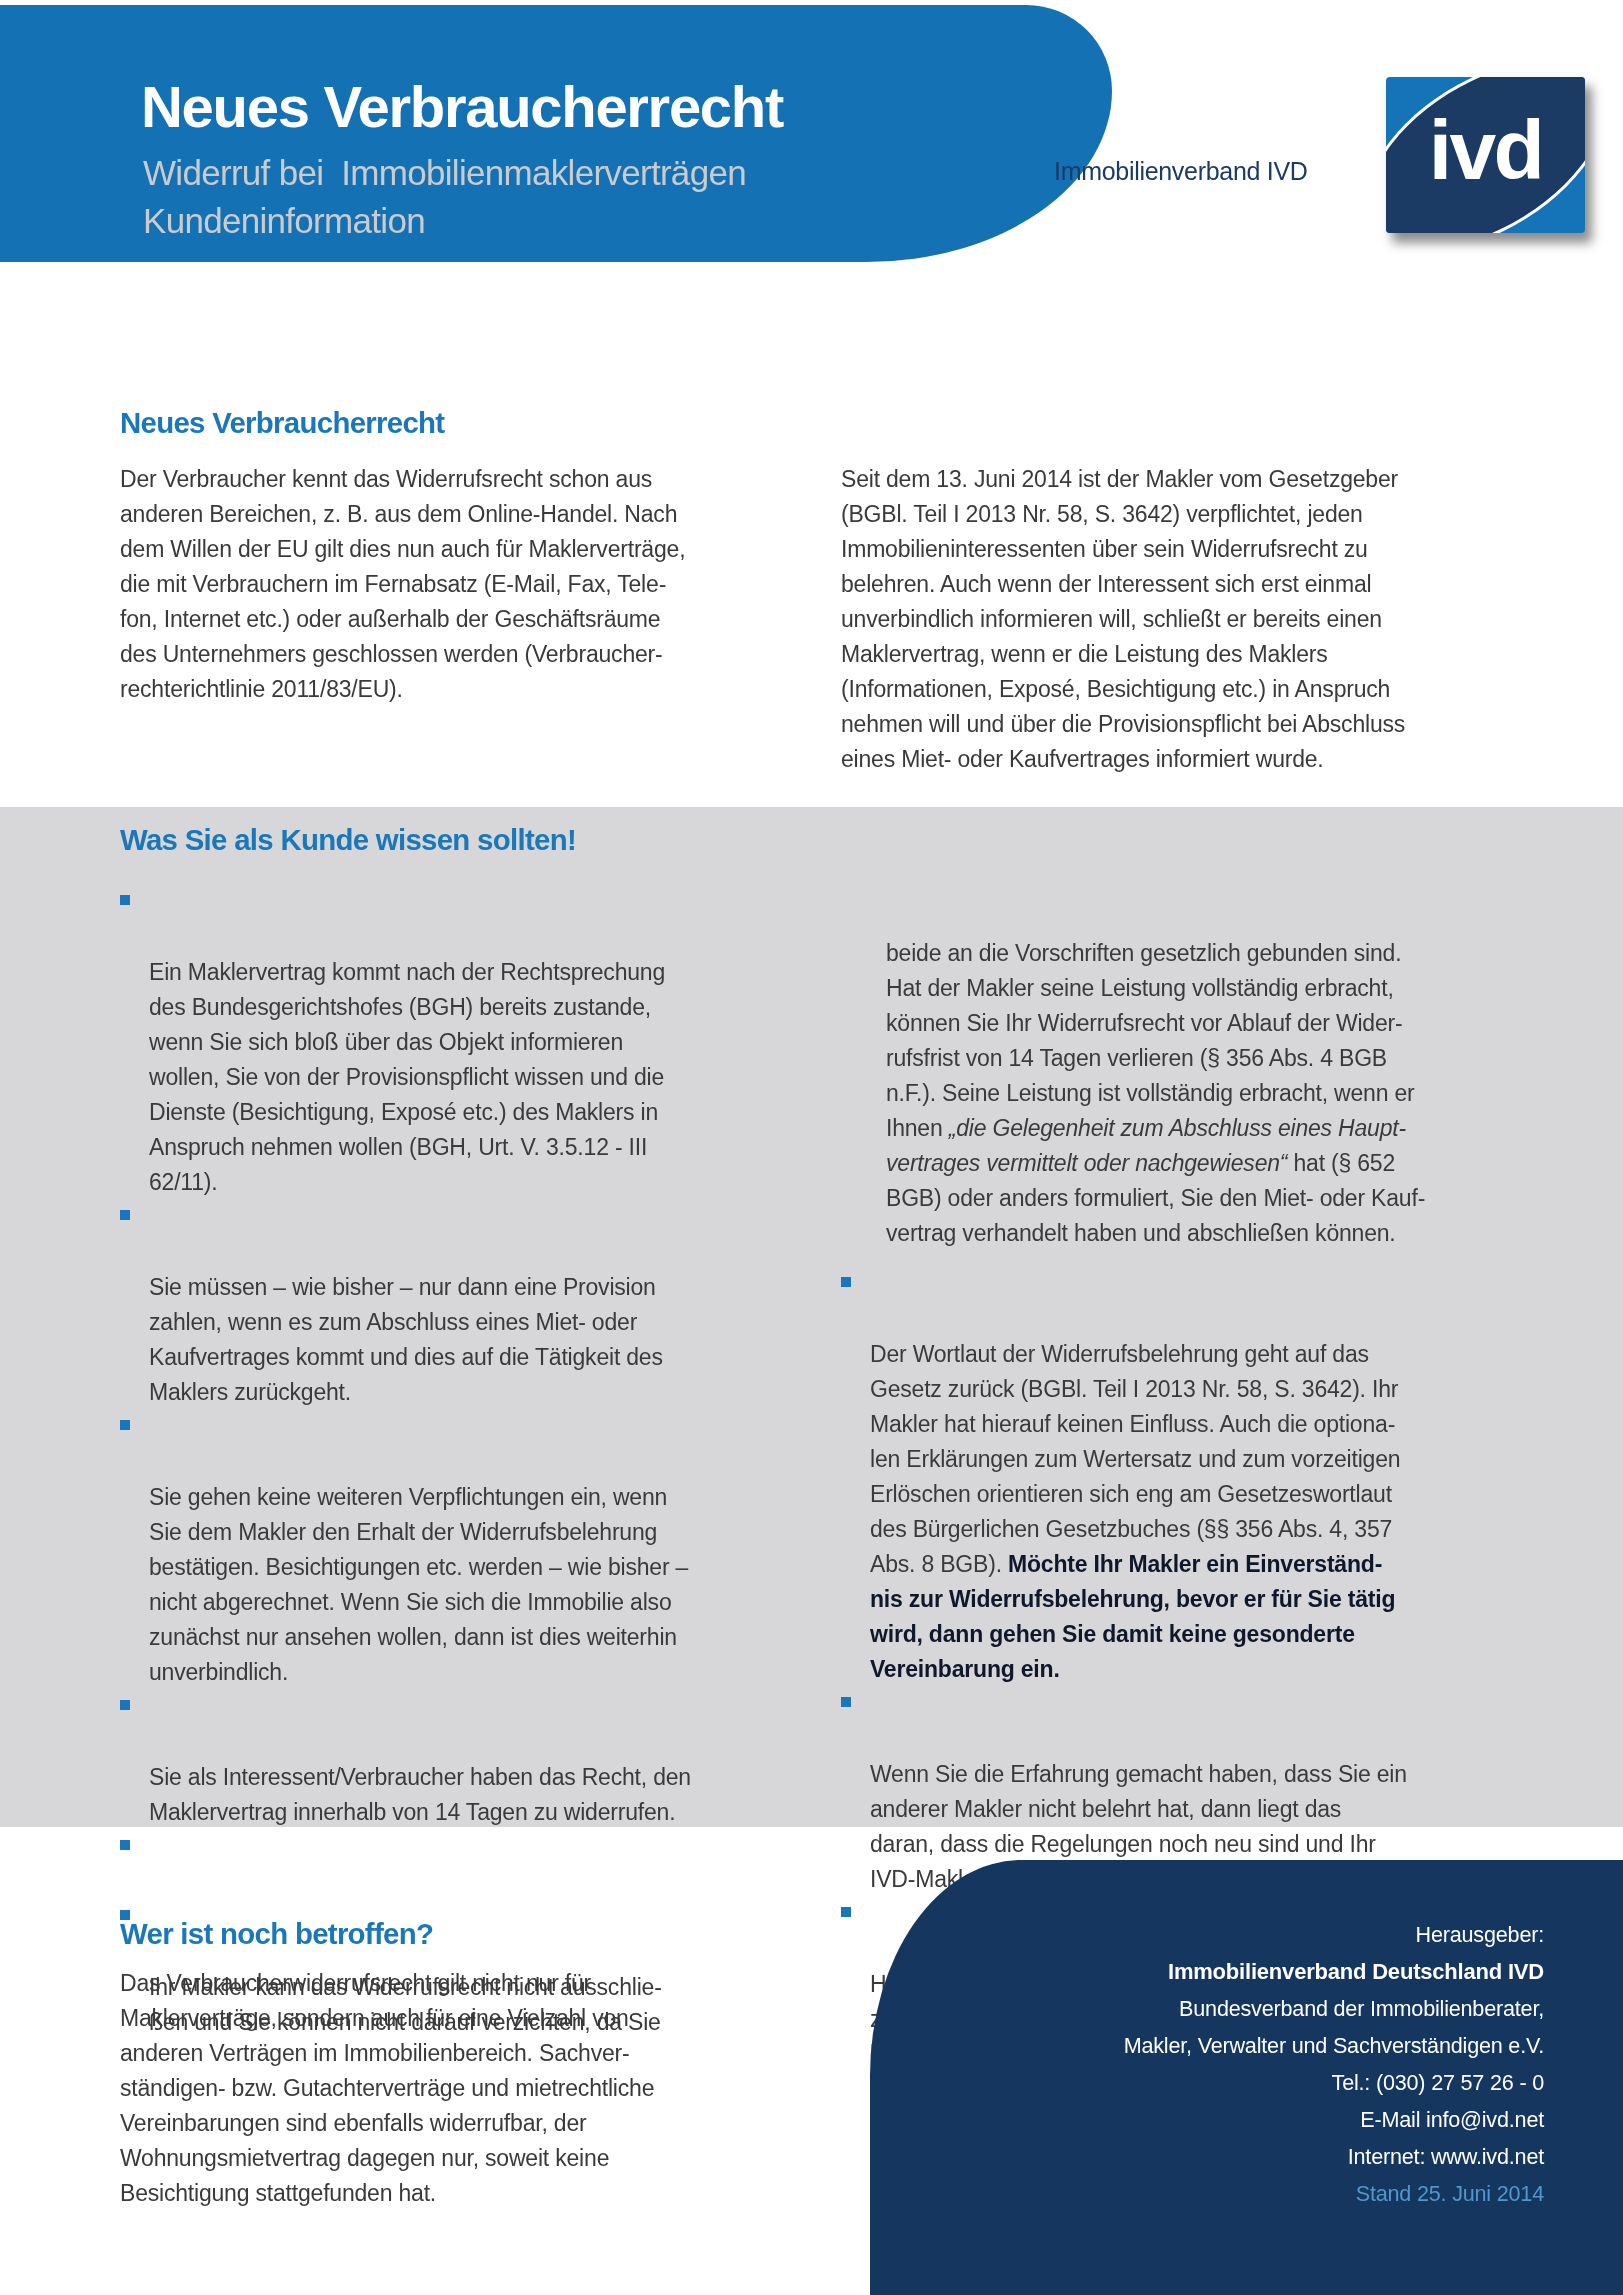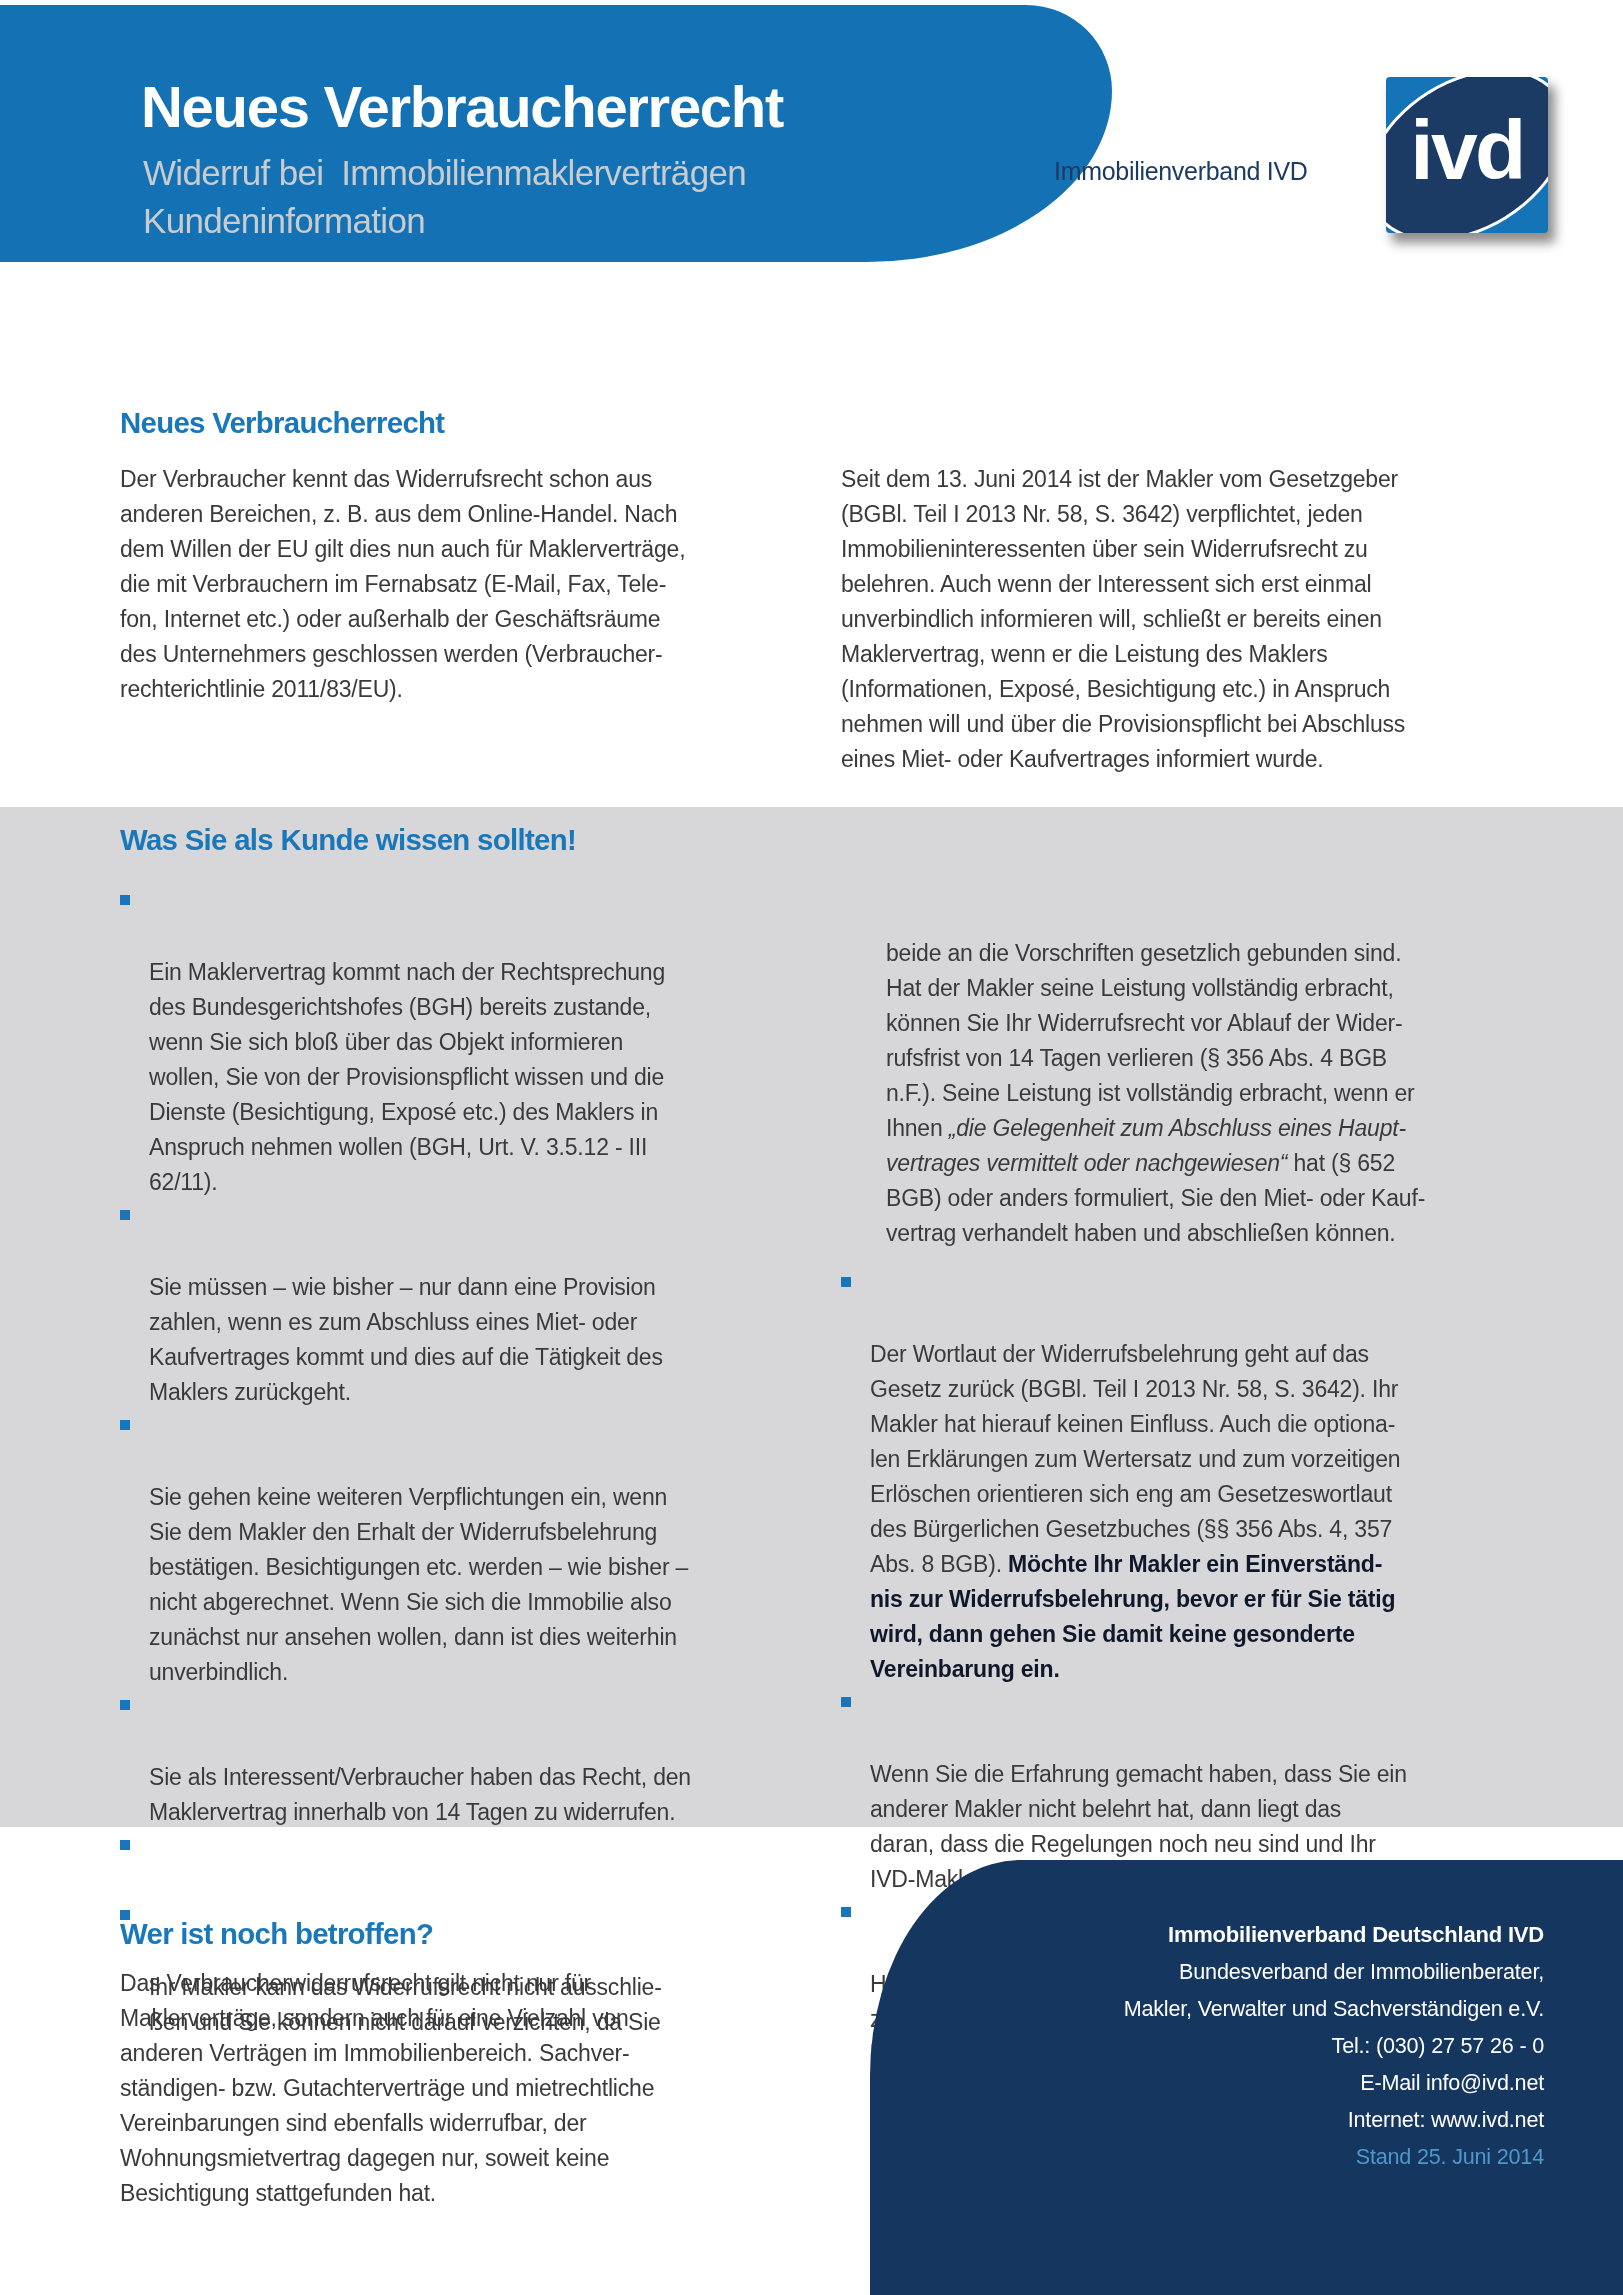--- a/index.html
+++ b/index.html
@@ -25,21 +25,21 @@
   }
   .hdr-sub2{
     position:absolute;left:143px;top:196px;
     font-size:35px;color:#c9cccf;letter-spacing:-0.7px;white-space:pre;
   }
   .brand{
     position:absolute;left:1054px;top:157px;
     font-size:25px;font-weight:normal;color:#1b3a64;letter-spacing:-0.3px;white-space:pre;
   }
   .logo{
-    position:absolute;left:1386px;top:77px;width:162px;height:156px;
+    position:absolute;left:1386px;top:77px;width:199px;height:156px;
     background:#1573b8;border-radius:3.9px;overflow:hidden;
     box-shadow:6.5px 9.2px 10.5px rgba(50,50,50,0.55);
   }
   .logo-ellipse{
     position:absolute;left:50%;top:50%;width:135%;height:96%;
     transform:translate(-50%,-50%) rotate(-32deg);
     background:#1b3a64;border:3.9px solid #ffffff;border-radius:50%;box-sizing:border-box;
   }
   .logo-text{
     position:absolute;left:0;top:0;right:0;bottom:9.2px;
@@ -210,20 +210,21 @@
   <p class="body-text" style="left:120px;top:1966px;">Das Verbraucherwiderrufsrecht gilt nicht nur für
 Maklerverträge, sondern auch für eine Vielzahl von
 anderen Verträgen im Immobilienbereich. Sachver-
 ständigen- bzw. Gutachterverträge und mietrechtliche
 Vereinbarungen sind ebenfalls widerrufbar, der
 Wohnungsmietvertrag dagegen nur, soweit keine
 Besichtigung stattgefunden hat.</p>
 
   <div class="footer-box"></div>
   <div class="footer-text">
+    <div>Herausgeber:</div>
     <div class="f-org">Immobilienverband Deutschland IVD</div>
     <div>Bundesverband der Immobilienberater,</div>
     <div>Makler, Verwalter und Sachverständigen e.V.</div>
     <div>Tel.: (030) 27 57 26 - 0</div>
     <div>E-Mail info@ivd.net</div>
     <div>Internet: www.ivd.net</div>
     <div class="f-stand">Stand 25. Juni 2014</div>
   </div>
 
 </div>

